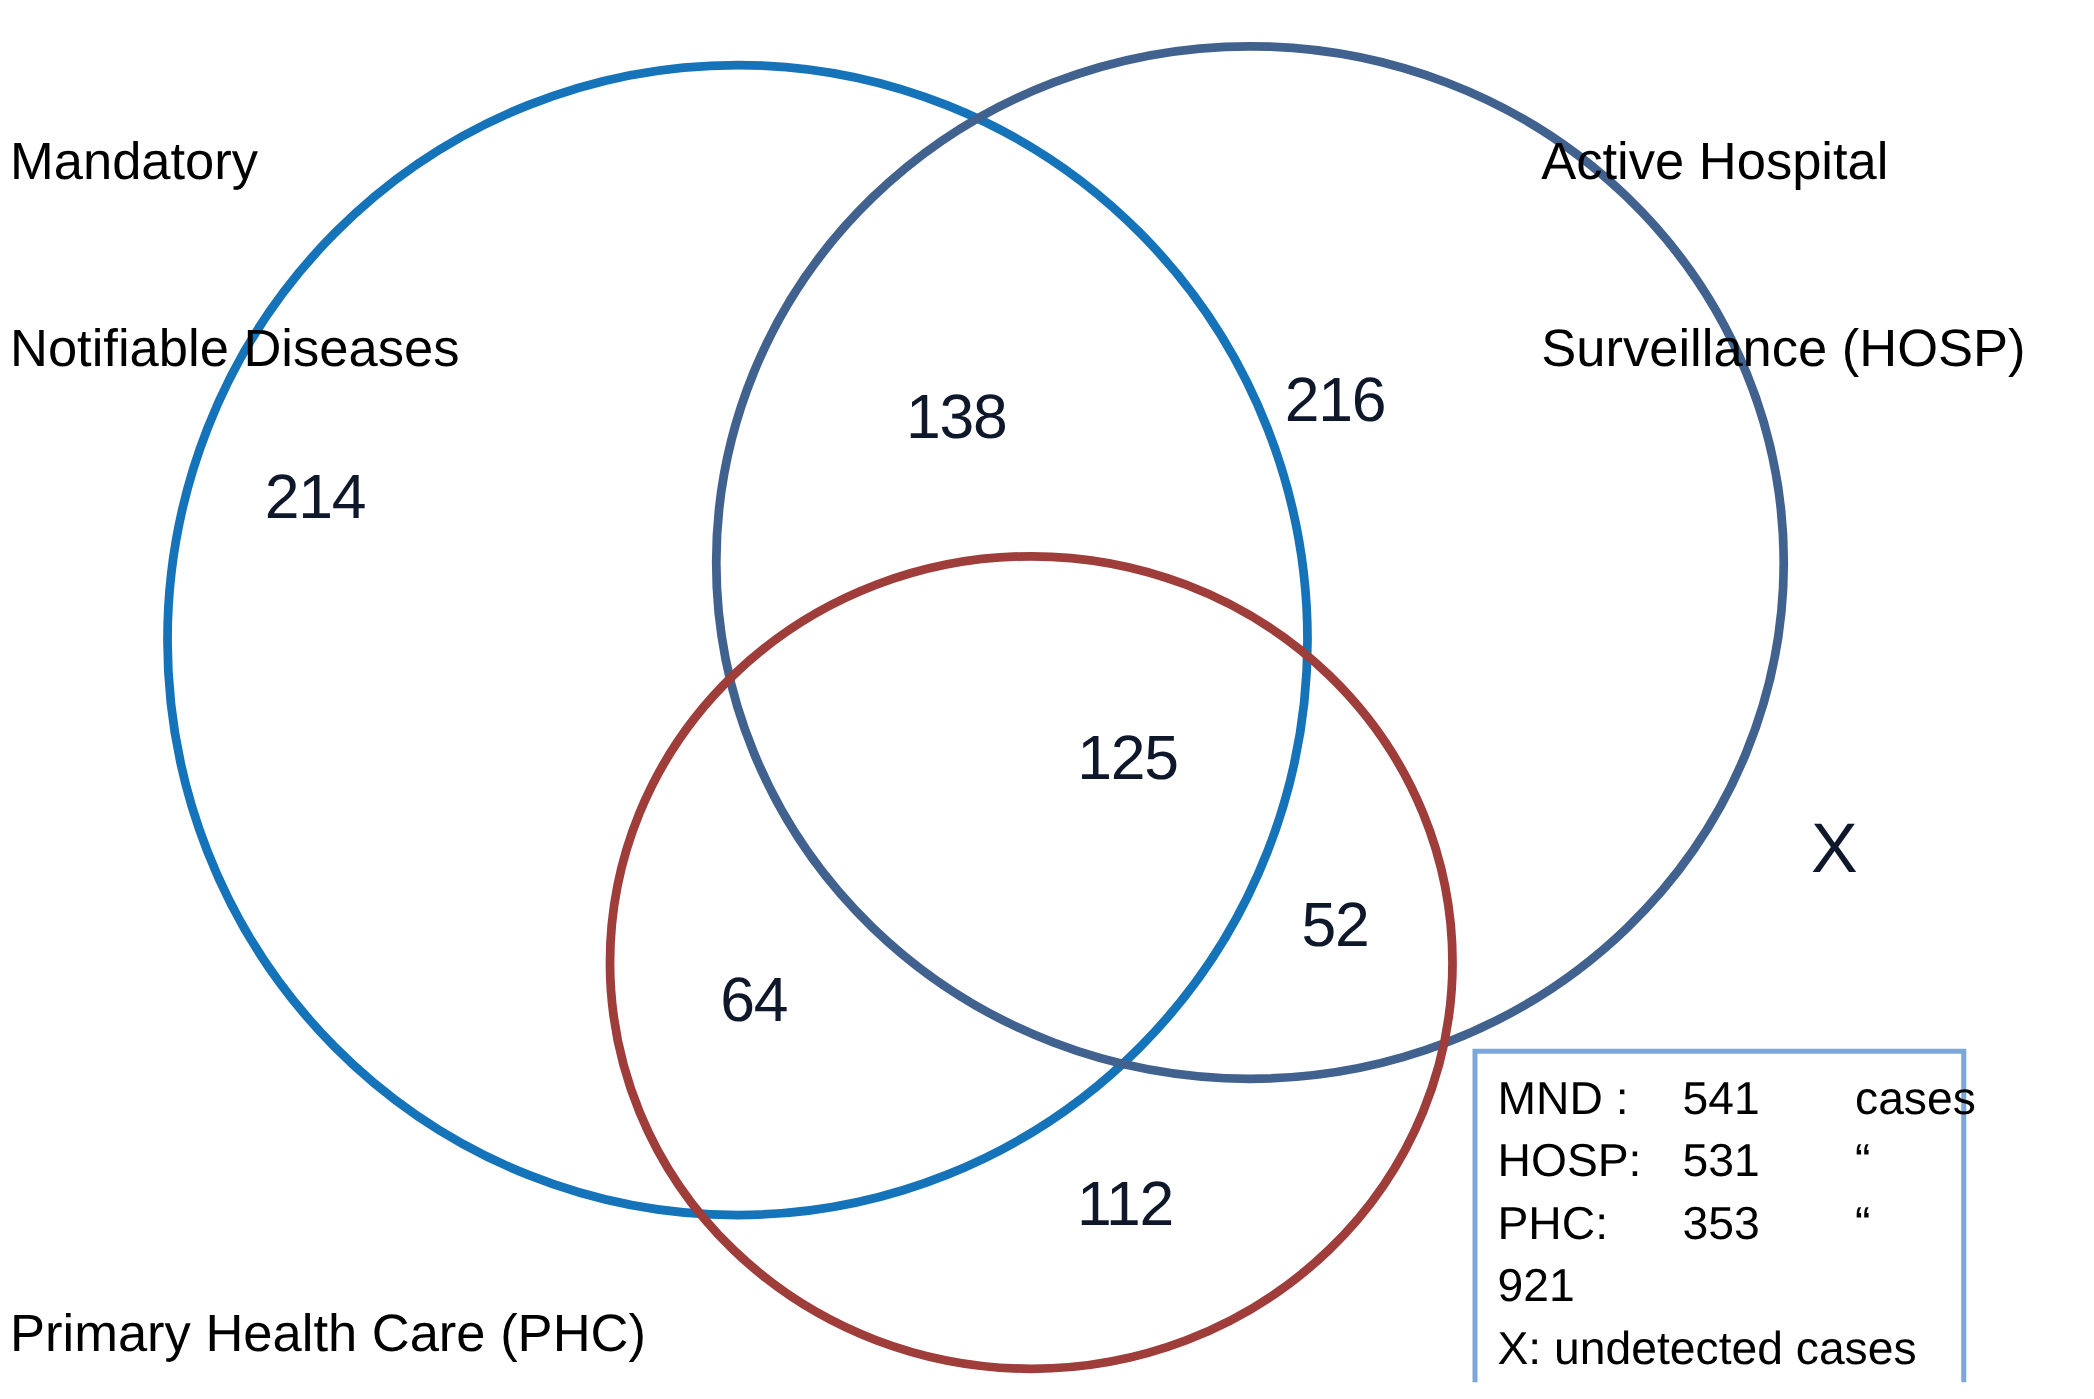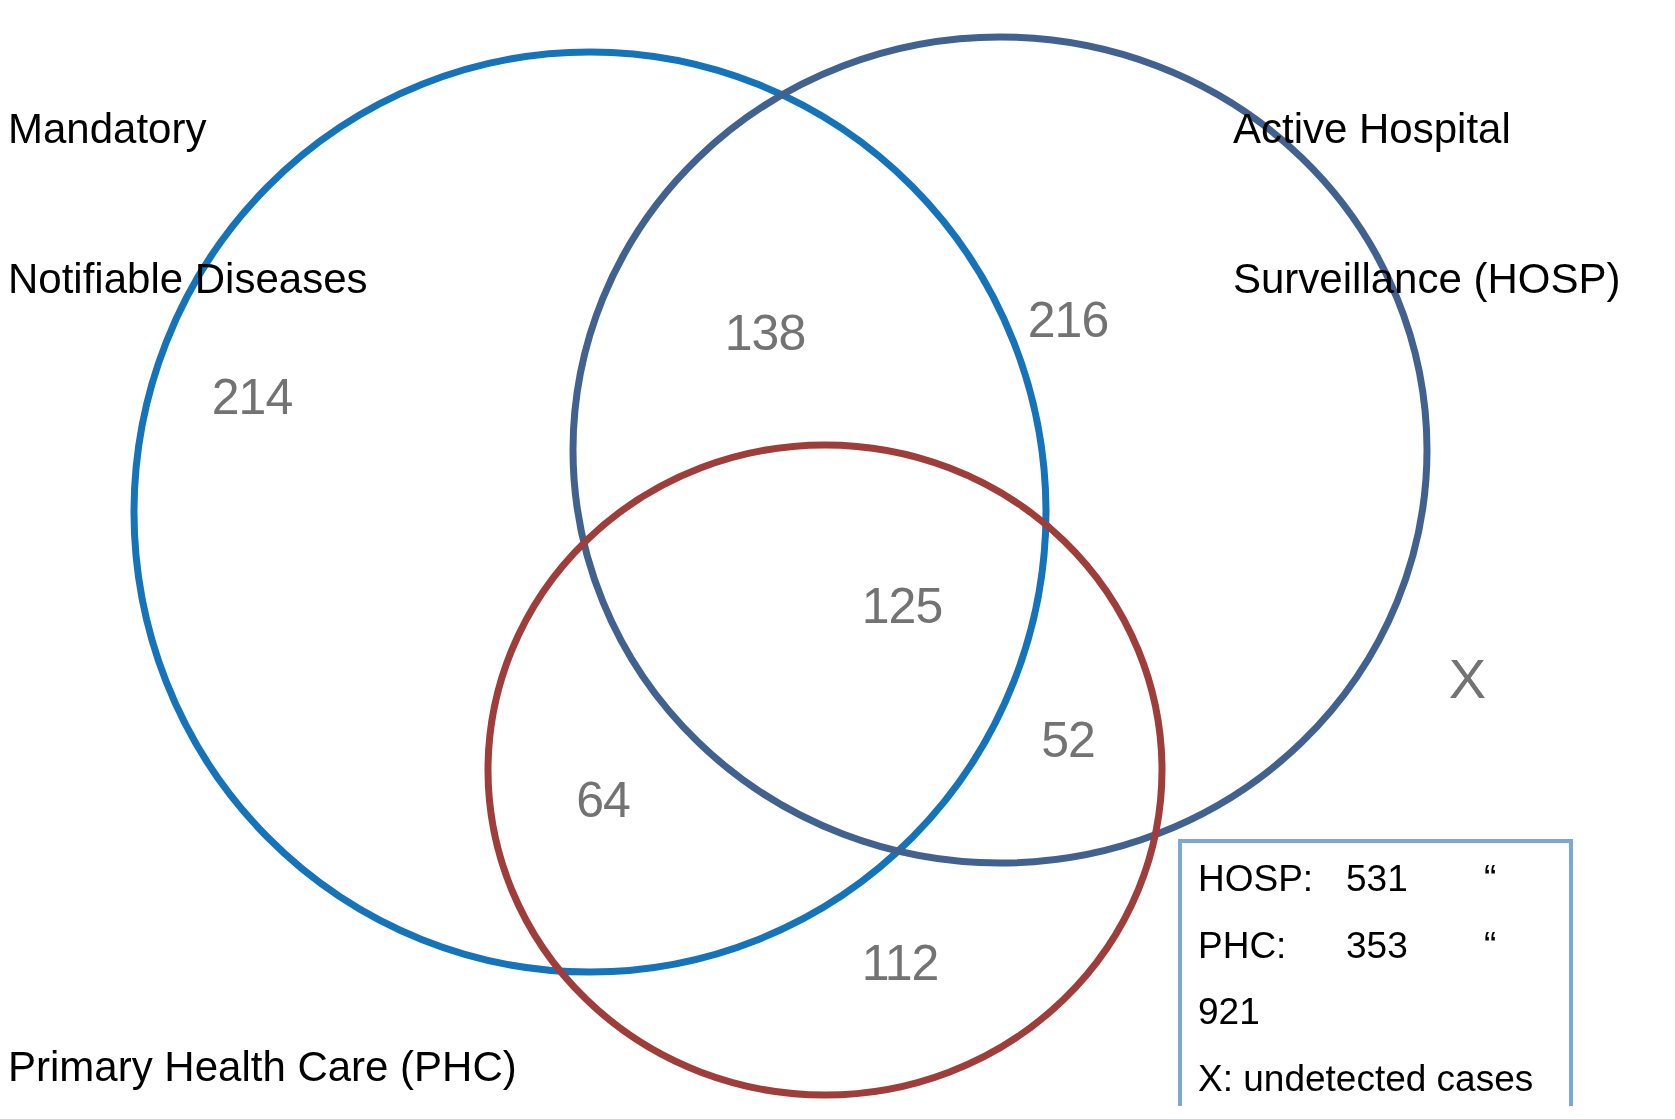--- a/index.html
+++ b/index.html
@@ -19,21 +19,21 @@
     font-size: 42px;
     line-height: 50px;
     color: #000000;
     white-space: pre;
   }
   .region-num {
     position: absolute;
     transform: translate(-50%, -50%);
     font-size: 50px;
     letter-spacing: -1px;
-    color: #737373;
+    color: #0f172a;
     white-space: nowrap;
     text-align: center;
   }
   .x-mark { font-size: 56px; }
 
   .legend-box {
     position: absolute;
     left: 1178px;
     top: 839px;
     width: 395px;
@@ -91,20 +91,25 @@
   <div class="region-num" style="left:1068px; top:740px;">52</div>
 
   <div class="region-num" style="left:603px; top:800px;">64</div>
 
   <div class="region-num" style="left:900px; top:963px;">112</div>
 
   <div class="region-num x-mark" style="left:1467px; top:678px;">X</div>
 
   <div class="legend-box">
     <div class="legend-row">
+      <span class="legend-label">MND :</span>
+      <span class="legend-value">541</span>
+      <span class="legend-unit">cases</span>
+    </div>
+    <div class="legend-row">
       <span class="legend-label">HOSP:</span>
       <span class="legend-value">531</span>
       <span class="legend-unit">“</span>
     </div>
     <div class="legend-row">
       <span class="legend-label">PHC:</span>
       <span class="legend-value">353</span>
       <span class="legend-unit">“</span>
     </div>
     <div class="legend-row">

